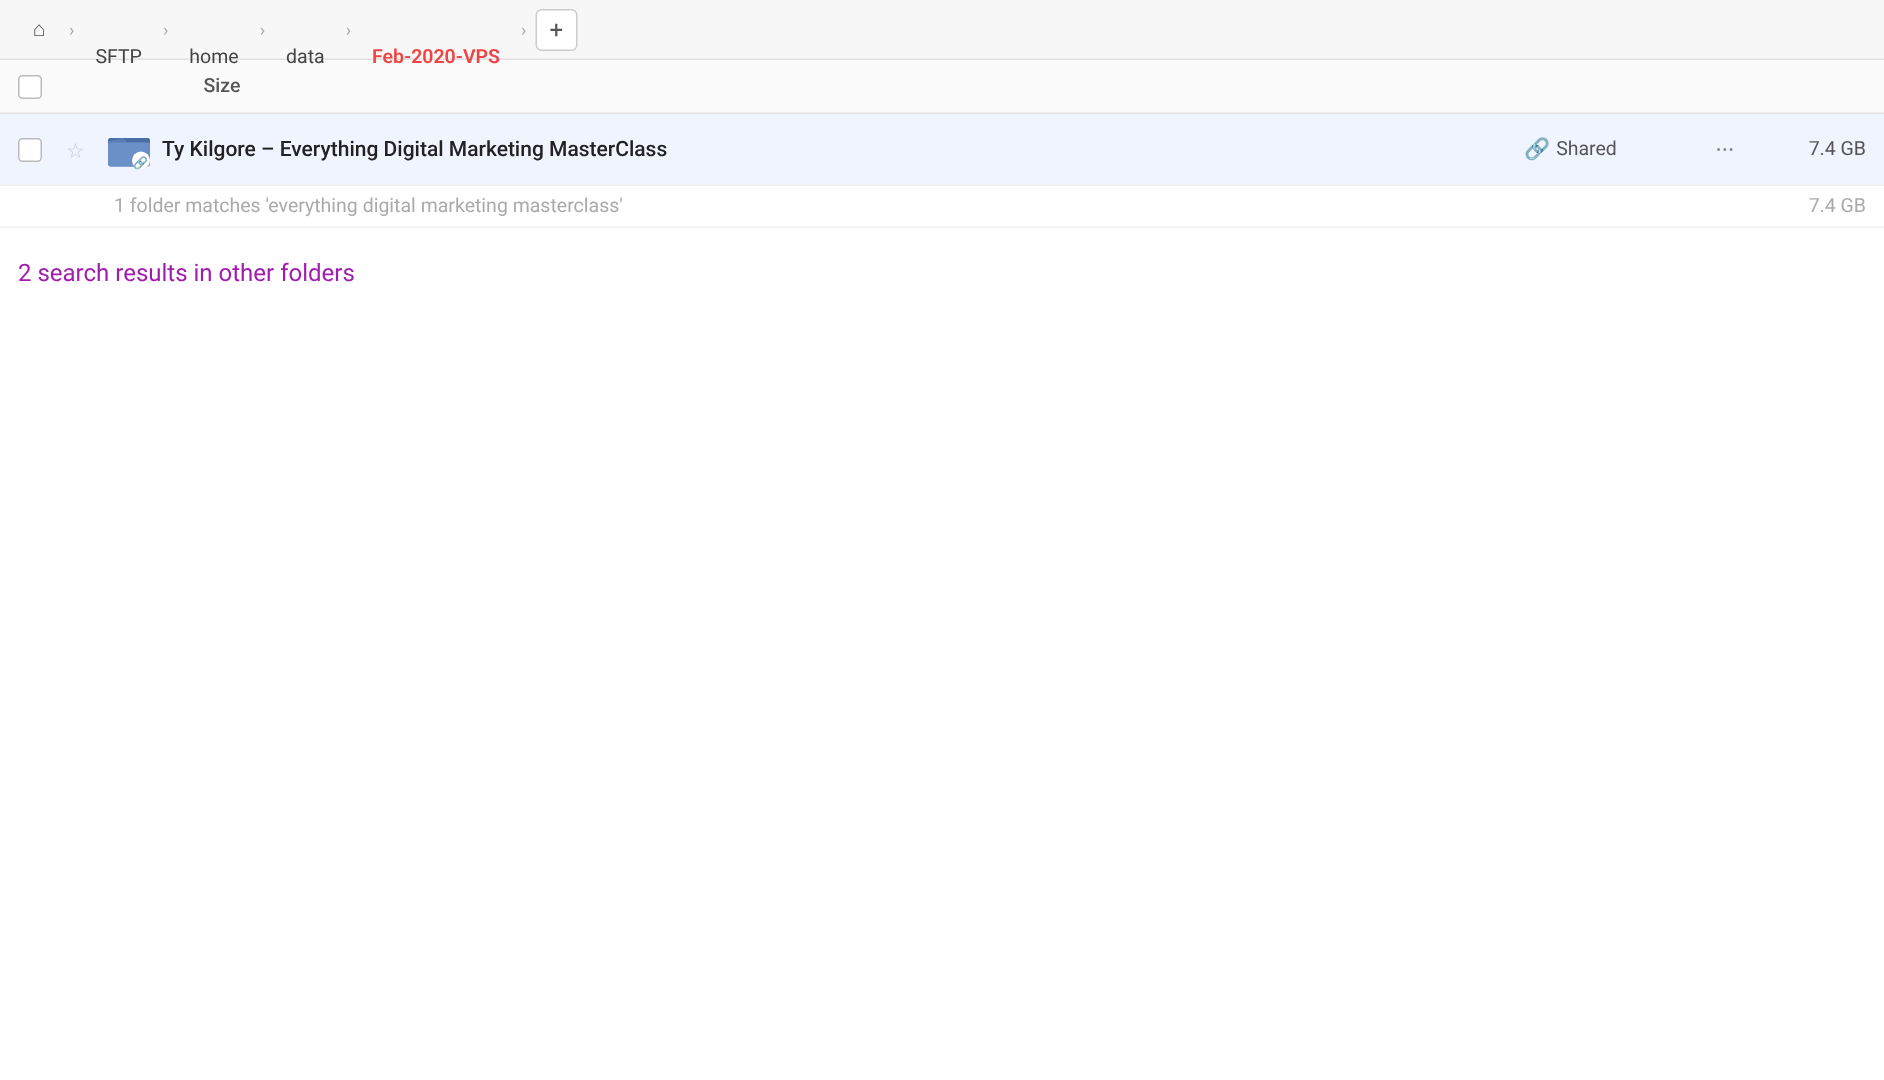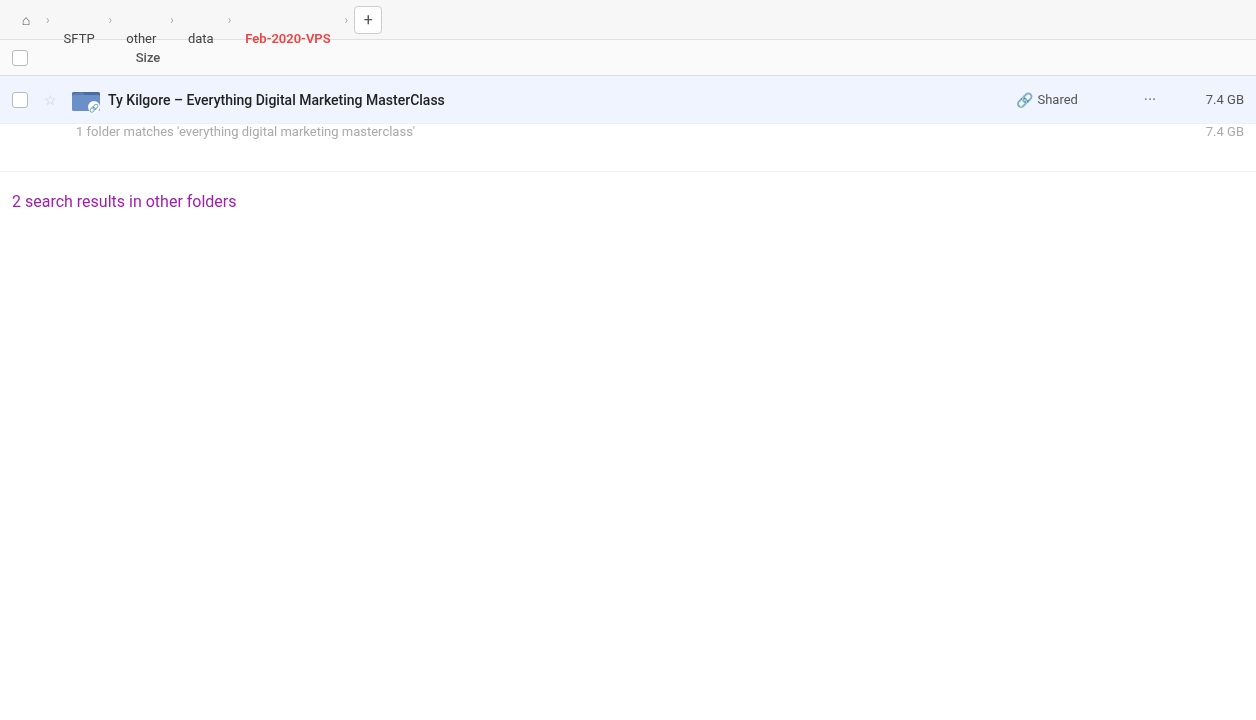--- a/index.html
+++ b/index.html
@@ -177,22 +177,23 @@
     }
 
     .folder-icon-wrapper svg {
       width: 100%;
       height: 100%;
     }
 
     
     .sub-result {
       display: flex;
+      align-items: center;
       padding: 0 12px 0 76px;
-      height: 48px;
+      height: 28px;
       border-bottom: 1px solid #f0f0f0;
       background: #fff;
     }
 
     .sub-result-text {
       flex: 1;
       font-size: 13px;
       color: #aaa;
     }
 
@@ -236,21 +237,21 @@
 <div class="header">
   <div class="breadcrumb-home" title="Home">
     <span>⌂</span>
   </div>
   <span class="breadcrumb-sep">›</span>
   <div class="breadcrumb-item">
     <span>SFTP</span>
   </div>
   <span class="breadcrumb-sep">›</span>
   <div class="breadcrumb-item">
-    <span>other</span>
+    <span>home</span>
   </div>
   <span class="breadcrumb-sep">›</span>
   <div class="breadcrumb-item">
     <span>data</span>
   </div>
   <span class="breadcrumb-sep">›</span>
   <div class="breadcrumb-item active">
     <span>Feb-2020-VPS</span>
   </div>
   <span class="breadcrumb-sep">›</span>

